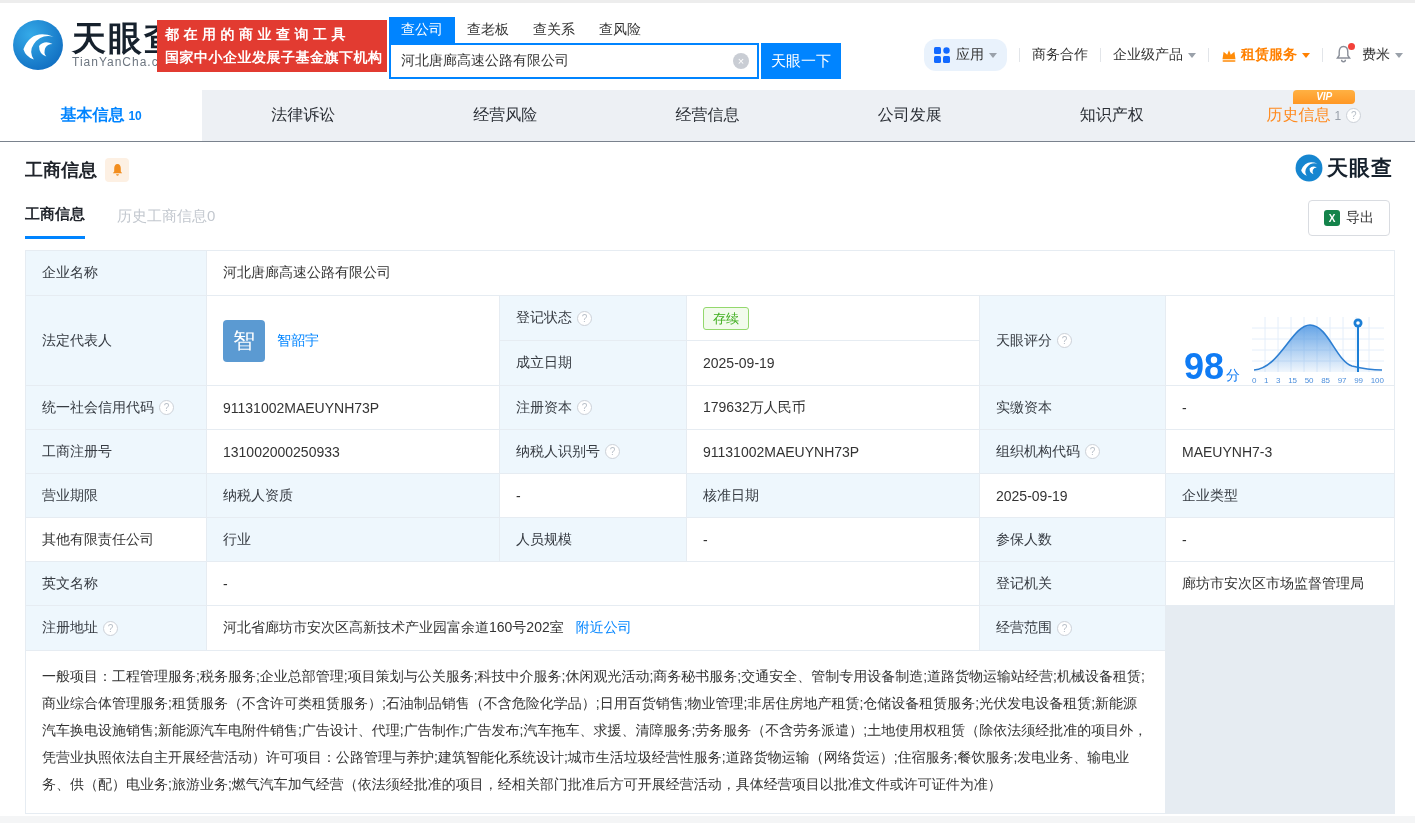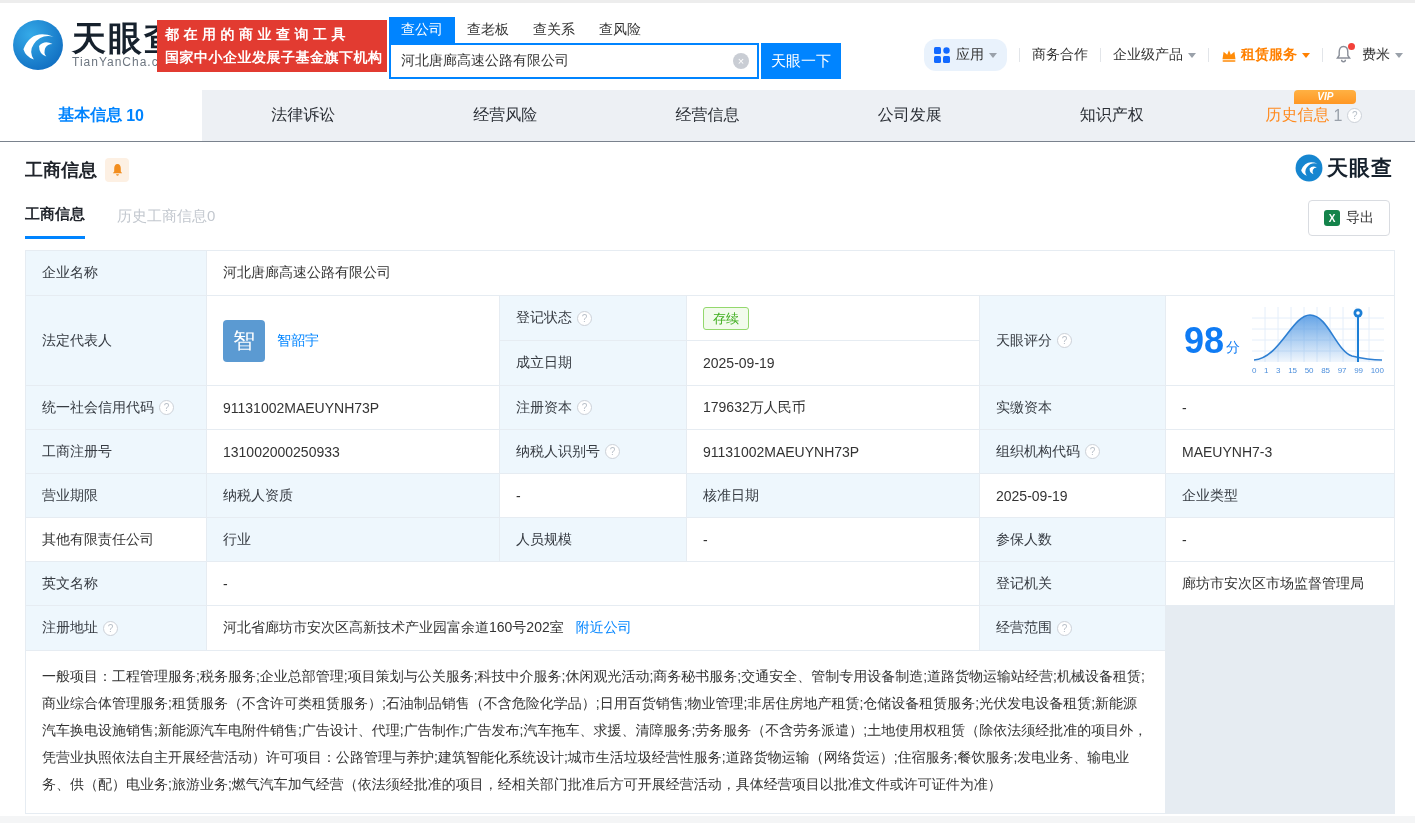--- a/index.html
+++ b/index.html
@@ -46,21 +46,21 @@
   .crown-ic { width:16px; height:16px; margin-right:4px; }
   .bell-wrap { position:relative; margin-right:10px; }
   .bell-ic { width:17px; height:18px; }
   .red-dot { position:absolute; top:-2px; right:-3px; width:7px; height:7px; background:#f3413a; border-radius:50%; }
 
   
   .main-tabs { display:flex; height:52px; background:#edf0f4; border-bottom:1px solid #7a828d; }
   .main-tab { flex:1; display:flex; align-items:center; justify-content:center; font-size:16px;
     color:#2b2f36; cursor:pointer; position:relative; }
   .main-tab.active { background:#fff; color:#0084ff; font-weight:bold; }
-  .tab-count { font-size:16px; margin-left:4px; color:#0084ff; }
+  .tab-count { font-size:12px; margin-left:4px; color:#0084ff; }
   .tab-count.gray { color:#9aa1aa; font-weight:normal; }
   .main-tab.history { color:#ff8a1e; }
   .hist-wrap { position:relative; display:flex; align-items:center; }
   .vip-badge { position:absolute; top:-15px; right:6px; background:linear-gradient(#ffb143,#ff9724);
     color:#fff; font-size:10px; font-weight:bold; font-style:italic; padding:1px 23px 2px;
     border-radius:4px 4px 4px 0; }
   .help-ic { display:inline-flex; width:15px; height:15px; border:1px solid #ccd1d8; border-radius:50%;
     color:#b9c0c9; font-size:10px; align-items:center; justify-content:center; margin-left:5px;
     flex:none; cursor:pointer; background:#fff; }
 
@@ -96,21 +96,21 @@
   .span3 { grid-column:span 3; }
   .subgrid { grid-column:span 2; display:grid; grid-template-columns:186px 1fr; grid-template-rows:1fr 1fr;
     gap:1px; background:#e6ecf2; padding:0; }
   .subgrid .cell { padding:0 16px; }
   .status-badge { border:1px solid #94d86d; background:#f2fbec; color:#3fae1f; font-size:13px;
     padding:2px 9px; border-radius:3px; line-height:17px; }
   .avatar { width:42px; height:42px; border-radius:4px; background:#5b9ad2; color:#fff; font-size:22px;
     display:flex; align-items:center; justify-content:center; margin-right:12px; flex:none; }
   a.link { color:#0084ff; text-decoration:none; cursor:pointer; }
   .nearby { margin-left:12px; white-space:nowrap; }
-  .score-cell { padding:0 10px 0 18px; }
+  .score-cell { padding:0 10px 0 18px;align-items:flex-end; }
   .score-num { font-size:36px; font-weight:bold; color:#0f7bf4; line-height:36px; }
   .score-unit { font-size:14px; color:#0f7bf4; margin:14px 10px 0 2px; }
   .score-chart { display:flex; flex-direction:column; margin-left:auto; }
   .score-ticks { display:flex; justify-content:space-between; width:132px; font-size:8px;
     color:#4d8fdc; margin-top:1px; }
   .scope-cell { align-items:flex-start; padding:12px 16px; line-height:27px; display:block; }
   .bottomstrip { height:10px; background:#f4f5f6; margin-top:2px; }
 </style>
 </head>
 <body>

